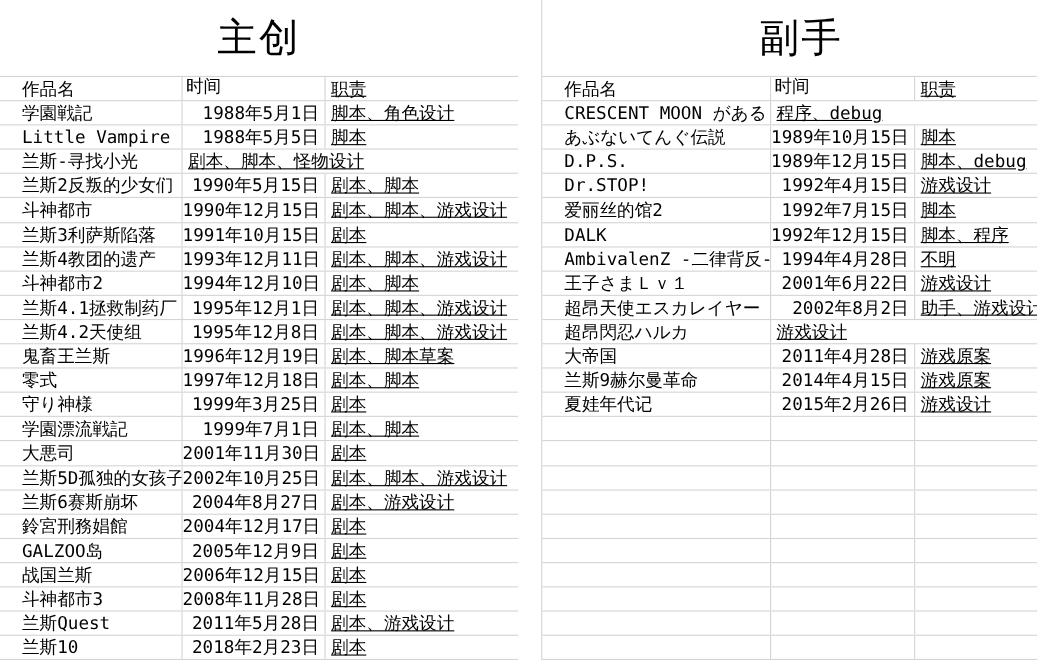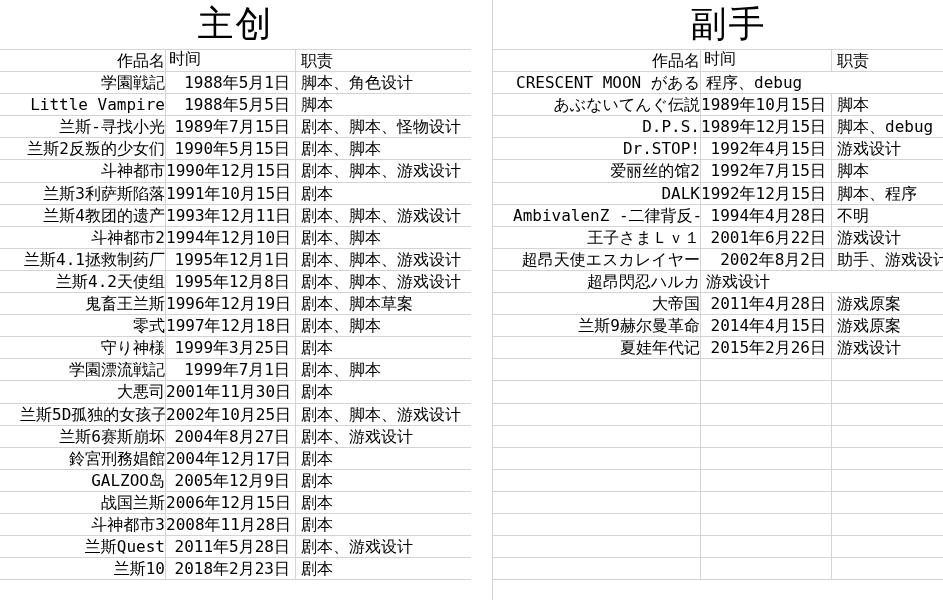--- a/index.html
+++ b/index.html
@@ -4,36 +4,36 @@
 <style>
   html,body{margin:0;padding:0;background:#fff;}
   .canvas{
     position:relative;width:943px;height:600px;overflow:hidden;background:#fff;
     font-family:"DejaVu Sans Mono",monospace;color:#000;
   }
   .table{position:absolute;top:0;height:600px;box-sizing:border-box;}
   .table.left{left:0;width:471px;}
   .table.right{left:492px;width:472px;border-left:1px solid #d4d4d4;}
   .title{
-    height:50px;box-sizing:border-box;border-bottom:1px solid #d4d4d4;
+    height:70px;box-sizing:border-box;border-bottom:1px solid #d4d4d4;
     display:flex;align-items:center;justify-content:center;
     font-size:36px;letter-spacing:2px;
   }
   .row{
     display:flex;height:22.1px;box-sizing:border-box;
     border-bottom:1px solid #d4d4d4;line-height:21px;font-size:16px;
   }
   .cell{
     box-sizing:border-box;overflow:hidden;white-space:nowrap;
     border-right:1px solid #d4d4d4;
   }
-  .cell.name{padding-left:20px;text-align:right;}
+  .cell.name{padding-left:20px;}
   .cell.date{text-align:right;padding-right:5px;}
   .cell.date.hleft{text-align:left;padding-left:3px;font-family:Liberation Mono, monospace;}
-  .cell.role{padding-left:5px;border-right:none;flex:1;}
+  .cell.role{padding-left:5px;border-right:none;flex:1;text-decoration:underline;}
   .left .cell.name{width:166px;}
   .left .cell.date{width:130px;}
   .right .cell.name{width:208px;}
   .right .cell.date{width:131px;}
 </style>
 </head>
 <body>
 
 <div class="canvas">
 
@@ -50,21 +50,20 @@
           <div class="cell date">1988年5月1日</div>
           <div class="cell role">脚本、角色设计</div>
         </div>
         <div class="row">
           <div class="cell name">Little Vampire</div>
           <div class="cell date">1988年5月5日</div>
           <div class="cell role">脚本</div>
         </div>
         <div class="row">
           <div class="cell name">兰斯-寻找小光</div>
-          <div class="cell date">1989年7月15日</div>
           <div class="cell role">剧本、脚本、怪物设计</div>
         </div>
         <div class="row">
           <div class="cell name">兰斯2反叛的少女们</div>
           <div class="cell date">1990年5月15日</div>
           <div class="cell role">剧本、脚本</div>
         </div>
         <div class="row">
           <div class="cell name">斗神都市</div>
           <div class="cell date">1990年12月15日</div>

